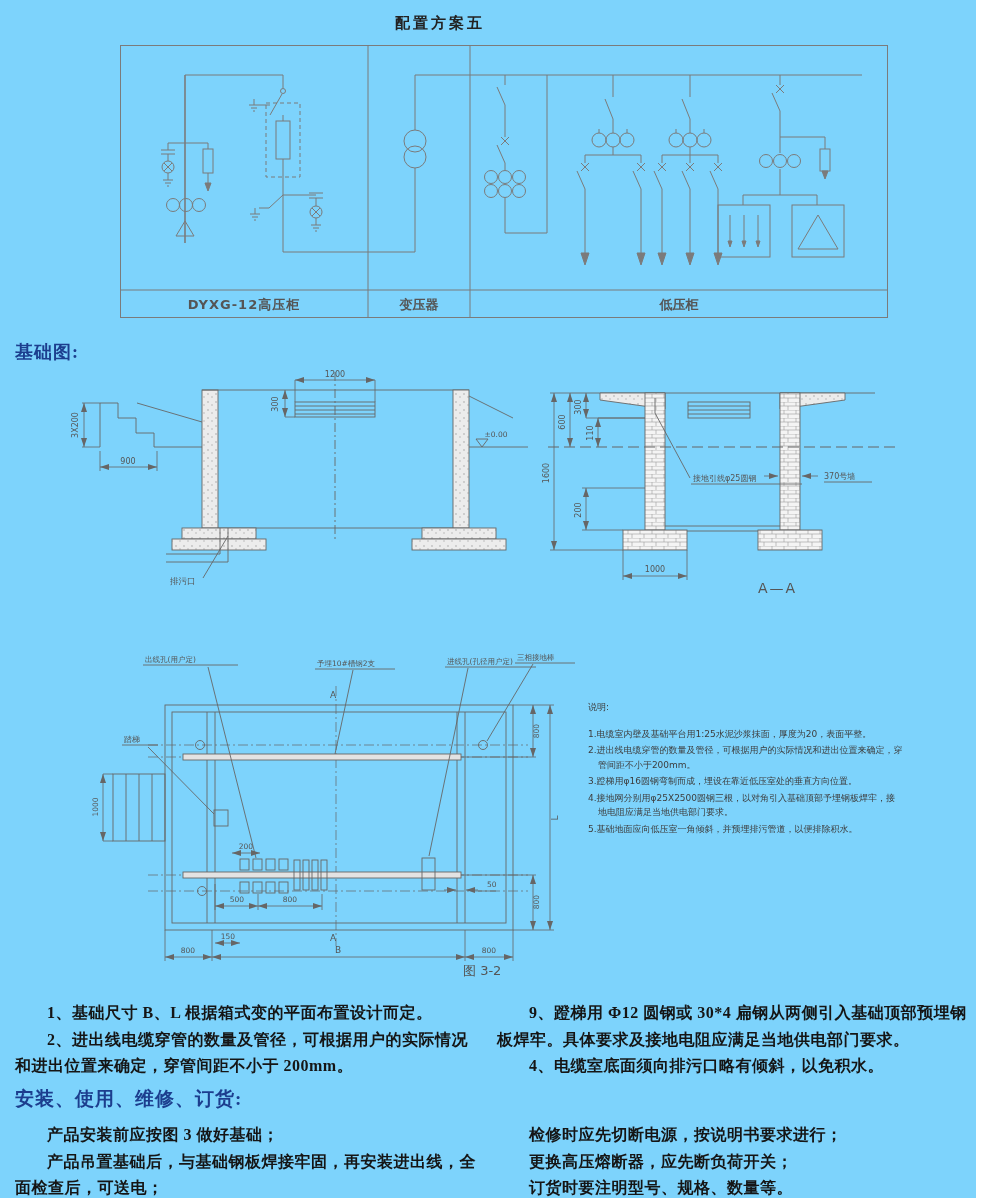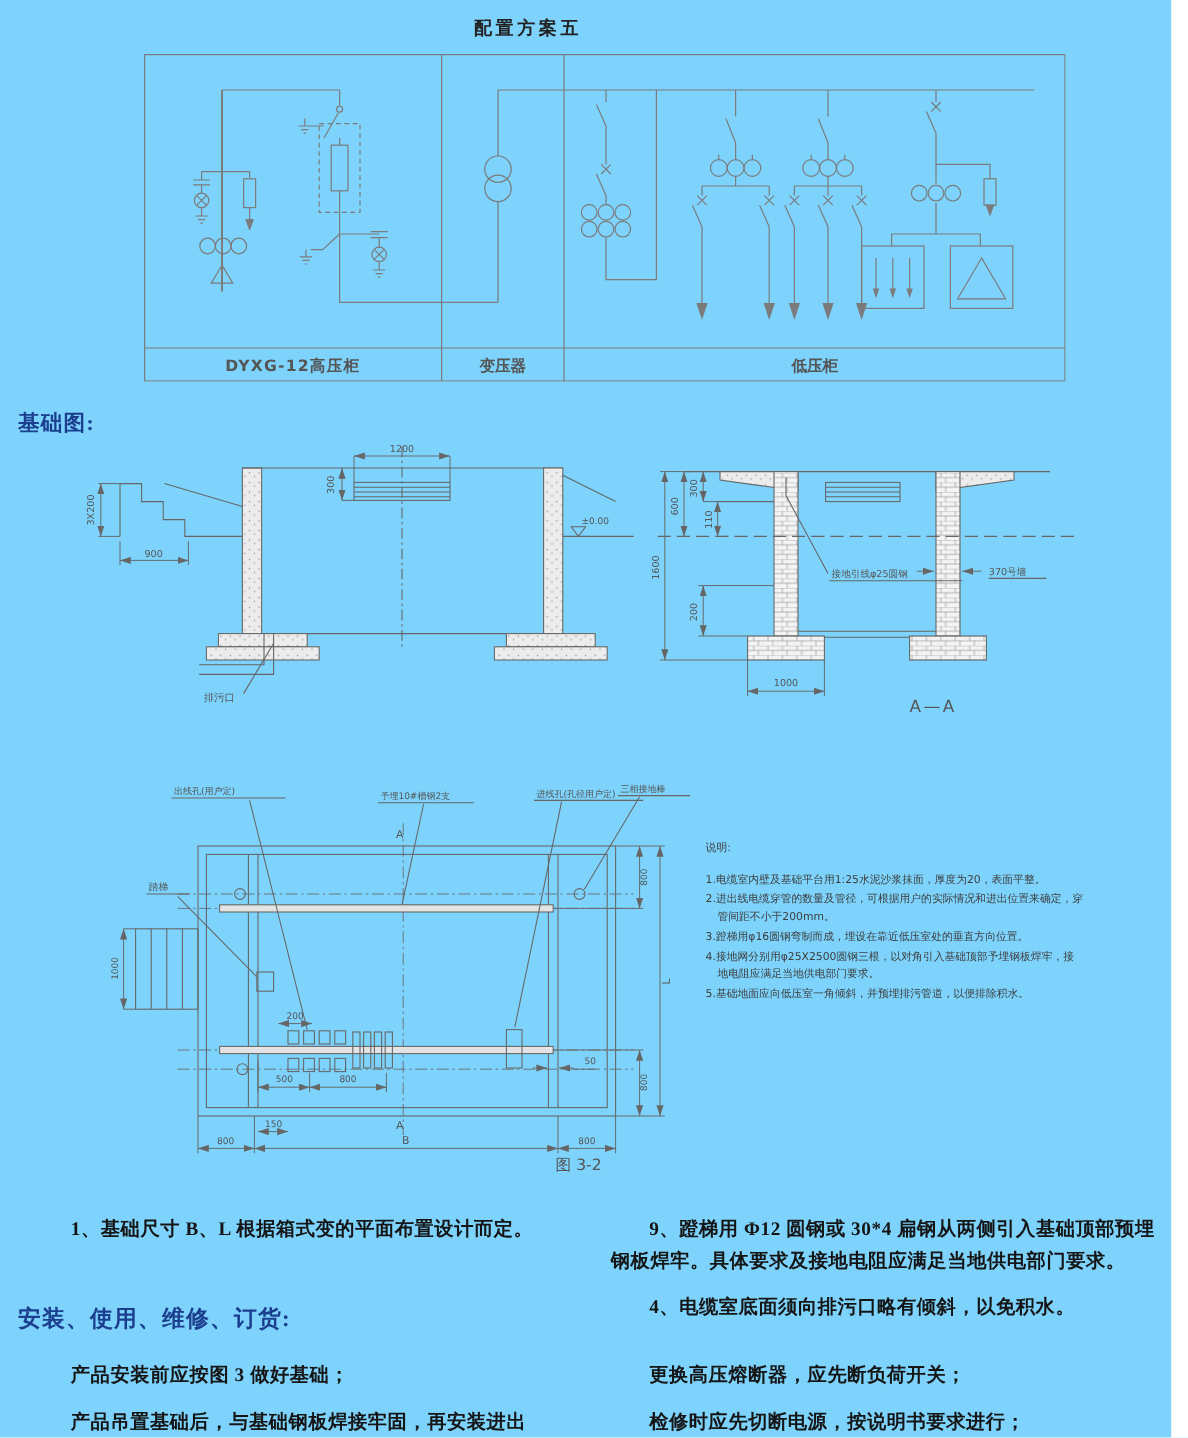--- a/index.html
+++ b/index.html
@@ -12,21 +12,21 @@
   .head-foundation{left:15px;top:340px;font-size:18px;}
   .head-install{left:15px;top:1086px;font-size:19px;}
   .abs{position:absolute;}
   svg text{font-family:"DejaVu Sans",sans-serif;fill:#555;}
   .notes-block{position:absolute;left:588px;top:680px;width:315px;
         font-family:"DejaVu Sans",sans-serif;font-size:9px;line-height:1.62;color:#3d3d3d;margin-top:20px;}
   .notes-block .nh{margin-bottom:12px;}
   .notes-block .ni{text-indent:-1.1em;padding-left:1.1em;margin:0 0 2px 0;}
   .cols{position:absolute;left:15px;width:962px;display:flex;gap:14px;}
   .cols .col{flex:0 0 auto;}
-  .cols p{margin:12px;text-indent:2em;font-size:16px;line-height:1.66;font-weight:600;
+  .cols p{margin:0;text-indent:2em;font-size:16px;line-height:1.66;font-weight:600;
         letter-spacing:0.5px;color:#151515;}
   .body-notes{top:1000px;}
   .install-text{top:1122px;}
 </style>
 </head>
 <body>
 
 <div class="page">
 
   <div class="doc-title">配置方案五</div>
@@ -342,34 +342,35 @@
     <p class="ni">1.电缆室内壁及基础平台用1:25水泥沙浆抹面，厚度为20，表面平整。</p>
     <p class="ni">2.进出线电缆穿管的数量及管径，可根据用户的实际情况和进出位置来确定，穿管间距不小于200mm。</p>
     <p class="ni">3.蹬梯用φ16圆钢弯制而成，埋设在靠近低压室处的垂直方向位置。</p>
     <p class="ni">4.接地网分别用φ25X2500圆钢三根，以对角引入基础顶部予埋钢板焊牢，接地电阻应满足当地供电部门要求。</p>
     <p class="ni">5.基础地面应向低压室一角倾斜，并预埋排污管道，以便排除积水。</p>
   </div>
 
   <div class="cols body-notes">
     <div class="col" style="width:468px">
       <p>1、基础尺寸 B、L 根据箱式变的平面布置设计而定。</p>
+      <p>2、进出线电缆穿管的数量及管径，可根据用户的实际情况和进出位置来确定，穿管间距不小于 200mm。</p>
     </div>
     <div class="col" style="width:478px">
       <p>9、蹬梯用 Φ12 圆钢或 30*4 扁钢从两侧引入基础顶部预埋钢板焊牢。具体要求及接地电阻应满足当地供电部门要求。</p>
       <p>4、电缆室底面须向排污口略有倾斜，以免积水。</p>
     </div>
   </div>
 
   <div class="blue-head head-install">安装、使用、维修、订货:</div>
 
   <div class="cols install-text">
     <div class="col" style="width:468px">
       <p>产品安装前应按图 3 做好基础；</p>
       <p>产品吊置基础后，与基础钢板焊接牢固，再安装进出线，全面检查后，可送电；</p>
     </div>
     <div class="col" style="width:478px">
+      <p>检修时应先切断电源，按说明书要求进行；</p>
       <p>更换高压熔断器，应先断负荷开关；</p>
-      <p>检修时应先切断电源，按说明书要求进行；</p>
       <p>订货时要注明型号、规格、数量等。</p>
     </div>
   </div>
 
 </div>
 
 </body></html>

